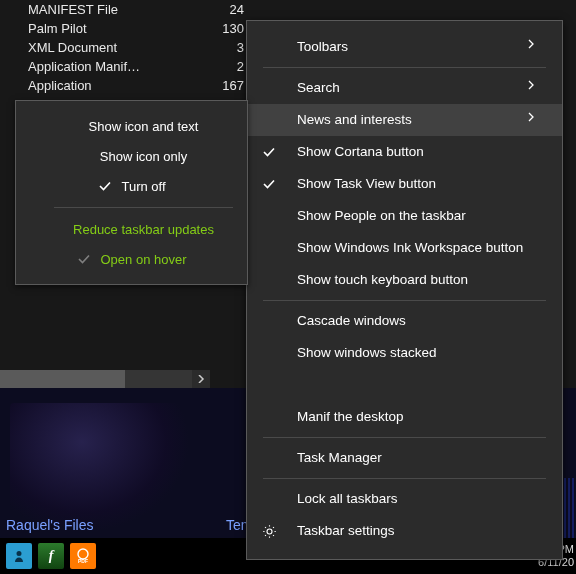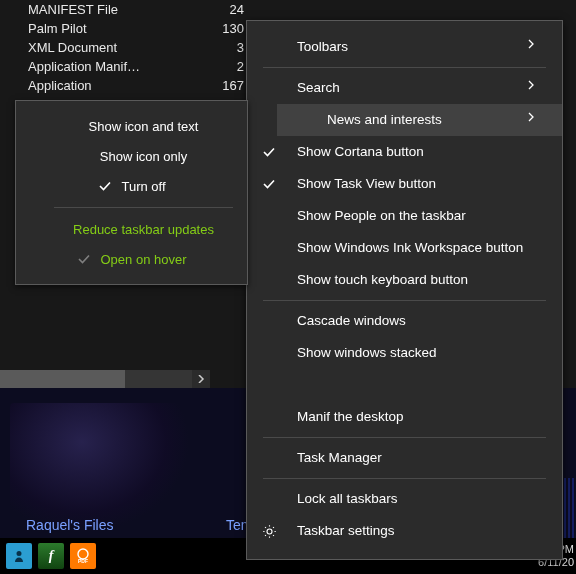--- a/index.html
+++ b/index.html
@@ -56,21 +56,21 @@
     }
     .bg-shape {
       position:absolute; width:180px; height:130px; left:10px; top:15px;
       background: radial-gradient(ellipse at 40% 30%, #2a2452 0%, #100b26 55%, #0c0c20 70%);
       opacity:0.9;
       border-radius:4px;
     }
     .folder-label {
       position:absolute; bottom:5px; font-size:14px;
     }
-    .folder-raquel { left:6px; color:#7aa0ff;margin-left:20px; }
+    .folder-raquel { left:6px; color:#7aa0ff; }
     .folder-temp { left:226px; color:#7aa0ff; }
     .audio-wave {
       position:absolute; right:0; bottom:0; width:60px; height:60px;
       background:
         repeating-linear-gradient(90deg, #1b2a8c 0 2px, transparent 2px 4px);
       opacity:0.6;
     }
 
     
     .taskbar {
@@ -131,21 +131,21 @@
       z-index:15;
       box-shadow:0 2px 8px rgba(0,0,0,0.7);
     }
     .mainmenu .mitem {
       display:flex; align-items:flex-start;
       padding:8px 24px 8px 14px;
       color:#fff; font-size:13.5px;
       gap:20px;
       position:relative;
     }
-    .mainmenu .mitem.hover { background:#414141;margin-left:30px; }
+    .mainmenu .mitem.hover { background:#414141; }
     .mainmenu .mitem .lead {
       width:16px; height:16px; display:flex; align-items:center; justify-content:center;
       flex-shrink:0;
     }
     .mainmenu .mitem .arrow-r {
       margin-left:auto;
       width:12px; height:12px;
     }
     .mainmenu hr {
       border:none; border-top:1px solid #4a4a4a; margin:4px 16px;

